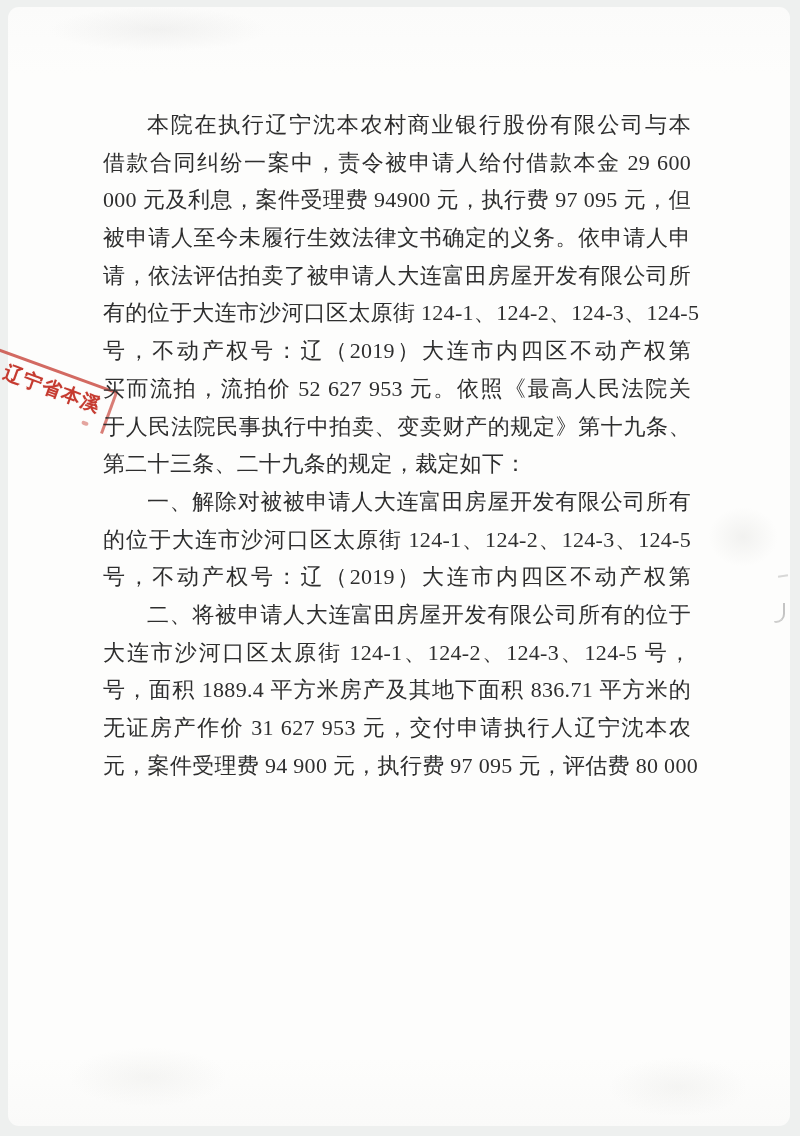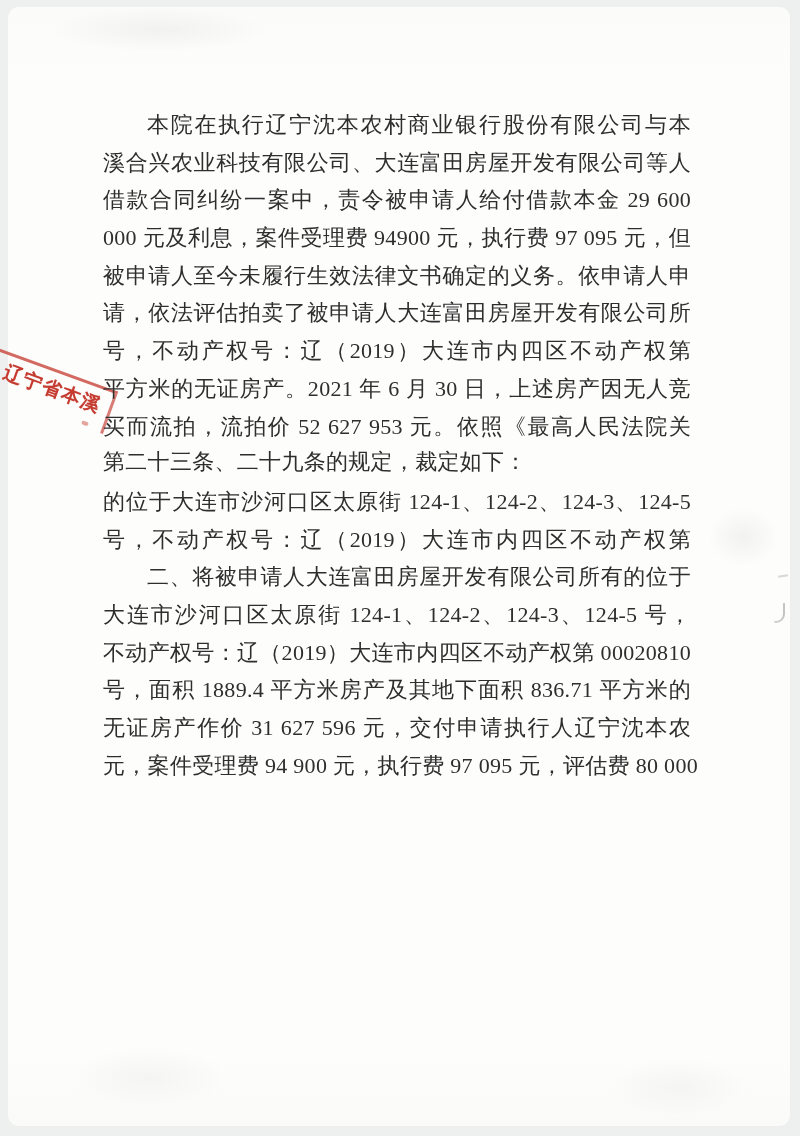--- a/index.html
+++ b/index.html
@@ -35,21 +35,20 @@
     letter-spacing: 0.3px;
   }
   .text-line {
     height: 37.7px;
     text-align: justify;
     text-align-last: justify;
     white-space: nowrap;
   }
   .text-line.short-last {
     text-align-last: left;
-    font-family: Liberation Mono, monospace;
   }
   .text-line.indented {
     text-indent: 2em;
   }
   
   .stamp {
     position: absolute;
     left: -10px;
     top: 341px;
     transform: rotate(20deg);
@@ -132,36 +131,36 @@
 
 <div id="screen">
   <div class="page">
 
     <div class="scan-shade-top"></div>
 
     <div class="stamp">辽宁省本溪</div>
 
     <div class="doc-body" id="doc-body">
         <div class="text-line indented">本院在执行辽宁沈本农村商业银行股份有限公司与本</div>
-        <div class="text-line">溪合兴农业科技有限公司、大连富田房屋开发有限公司等人</div>
         <div class="text-line">借款合同纠纷一案中，责令被申请人给付借款本金 29 600</div>
         <div class="text-line">000 元及利息，案件受理费 94900 元，执行费 97 095 元，但</div>
         <div class="text-line">被申请人至今未履行生效法律文书确定的义务。依申请人申</div>
         <div class="text-line">请，依法评估拍卖了被申请人大连富田房屋开发有限公司所</div>
+        <div class="text-line">有的位于大连市沙河口区太原街 124-1、124-2、124-3、124-5</div>
         <div class="text-line">号，不动产权号：辽（2019）大连市内四区不动产权第</div>
-        <div class="text-line">平方米的无证房产。2021 年 6 月 30 日，上述房产因无人竞</div>
         <div class="text-line">买而流拍，流拍价 52 627 953 元。依照《最高人民法院关</div>
+        <div class="text-line">于人民法院民事执行中拍卖、变卖财产的规定》第十九条、</div>
         <div class="text-line short-last">第二十三条、二十九条的规定，裁定如下：</div>
+        <div class="text-line indented">一、解除对被被申请人大连富田房屋开发有限公司所有</div>
         <div class="text-line">的位于大连市沙河口区太原街 124-1、124-2、124-3、124-5</div>
         <div class="text-line">号，不动产权号：辽（2019）大连市内四区不动产权第</div>
         <div class="text-line indented">二、将被申请人大连富田房屋开发有限公司所有的位于</div>
         <div class="text-line">大连市沙河口区太原街 124-1、124-2、124-3、124-5 号，</div>
-        <div class="text-line">不动产权号：辽（2019）大连市内四区不动产权第 00020810</div>
         <div class="text-line">号，面积 1889.4 平方米房产及其地下面积 836.71 平方米的</div>
-        <div class="text-line">无证房产作价 31 627 596 元，交付申请执行人辽宁沈本农</div>
+        <div class="text-line">无证房产作价 31 627 953 元，交付申请执行人辽宁沈本农</div>
         <div class="text-line">元，案件受理费 94 900 元，执行费 97 095 元，评估费 80 000</div>
       </div>
 
     <div class="scan-artifact-dash"></div>
     <div class="scan-artifact-curl"></div>
     <div class="scan-smudge-1"></div>
     <div class="scan-smudge-2"></div>
     <div class="scan-smudge-3"></div>
 
   </div>

